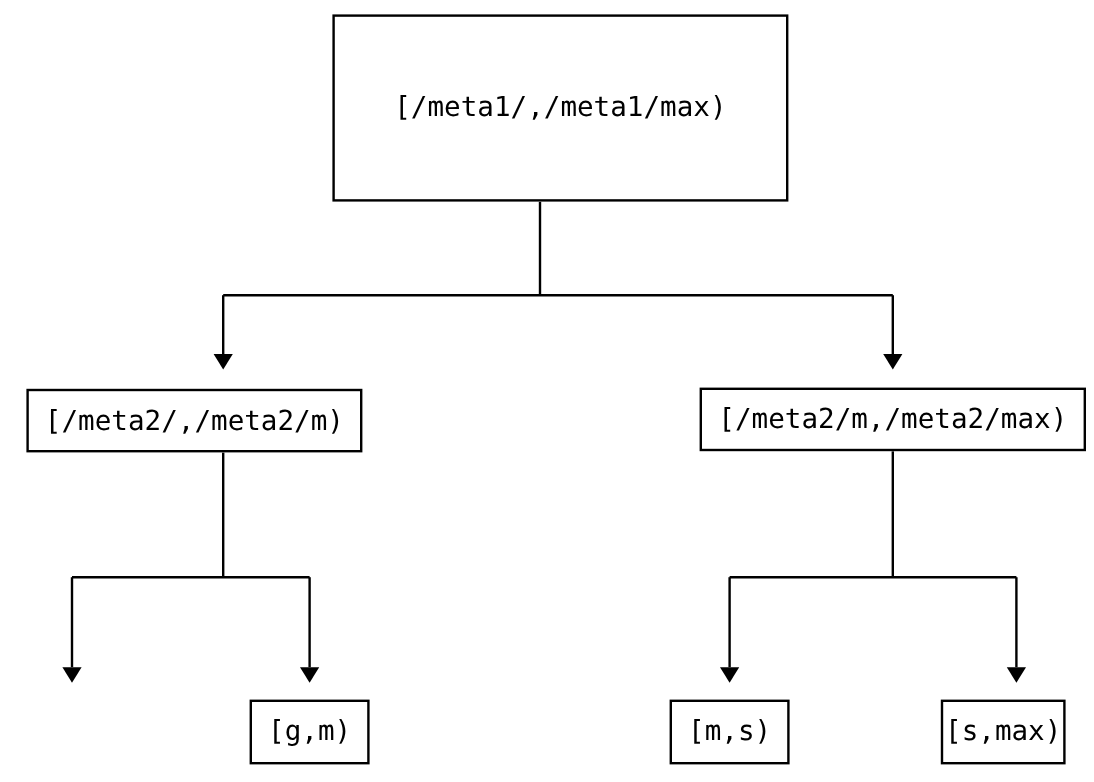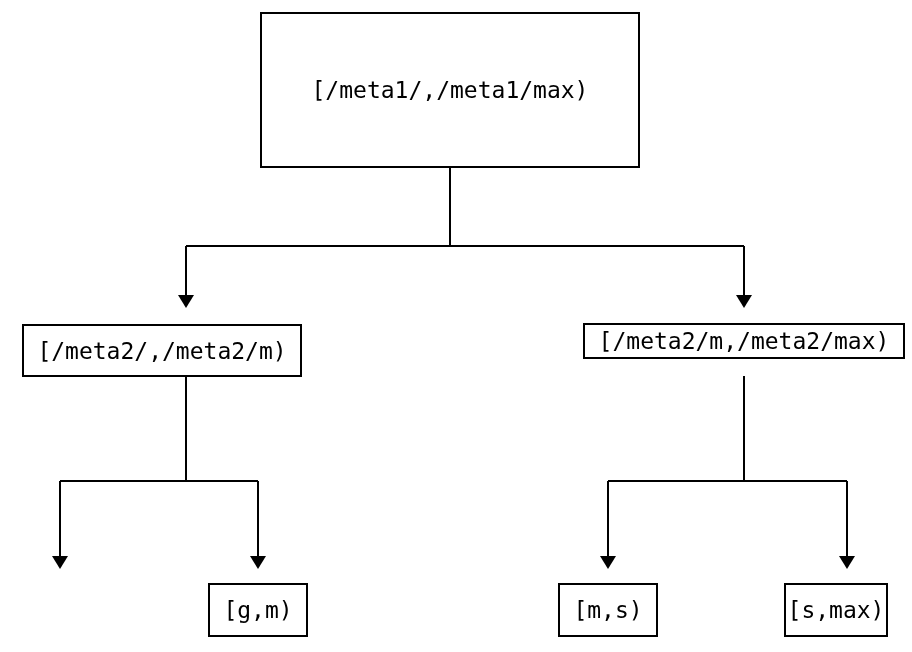--- a/index.html
+++ b/index.html
@@ -37,23 +37,23 @@
     border: 2px solid #000000;
     background: #ffffff;
     color: #000000;
     display: flex;
     align-items: center;
     justify-content: center;
     font-size: 23px;
     white-space: nowrap;
     text-align: center;
   }
-  .node-root      { left: 260px; top: 12px;  width: 380px; height: 156px; }
+  .node-root      { left: 277px; top: 12px;  width: 380px; height: 156px; }
   .node-mid-left  { left: 22px;  top: 324px; width: 280px; height: 53px; }
-  .node-mid-right { left: 583px; top: 323px; width: 322px; height: 36px; }
+  .node-mid-right { left: 583px; top: 323px; width: 322px; height: 53px; }
   .node-leaf-1    { left: 10px;  top: 583px; width: 100px; height: 54px; }
   .node-leaf-2    { left: 208px; top: 583px; width: 100px; height: 54px; }
   .node-leaf-3    { left: 558px; top: 583px; width: 100px; height: 54px; }
   .node-leaf-4    { left: 784px; top: 583px; width: 104px; height: 54px; }
 </style>
 </head>
 <body>
 
 <div class="canvas">
 

